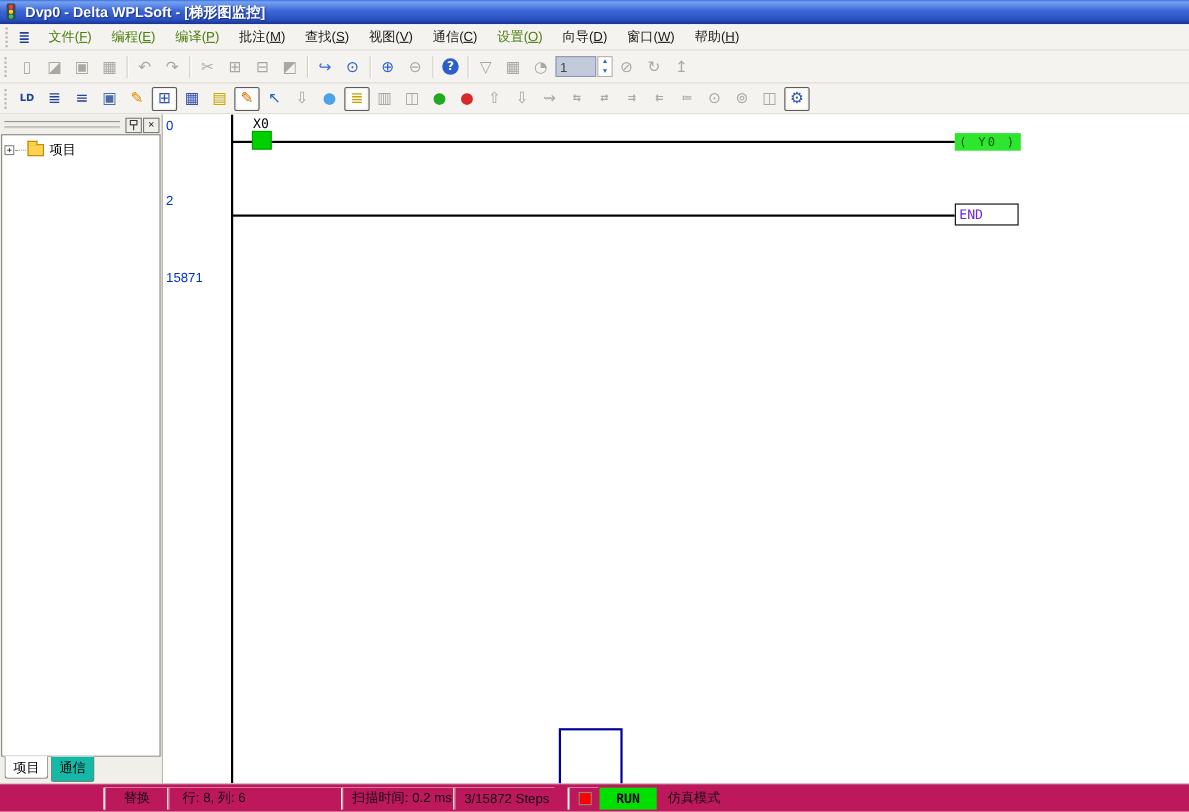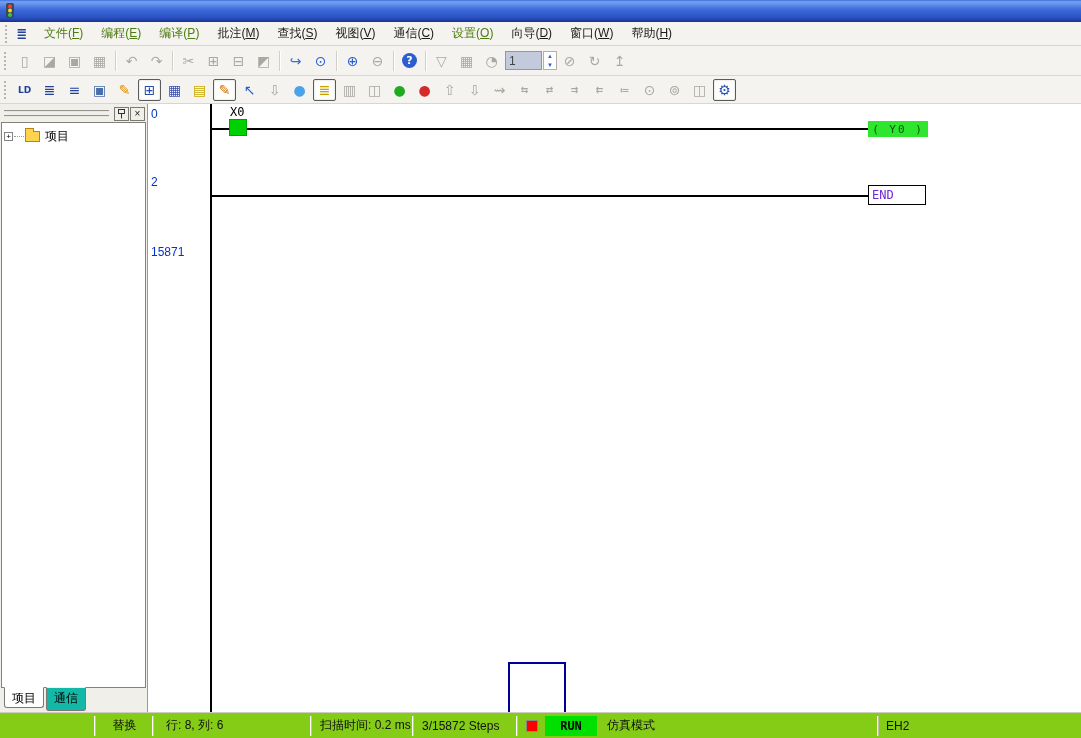--- a/index.html
+++ b/index.html
@@ -57,21 +57,21 @@
   .step-num { position:absolute; left:3px; color:#0033cc; font-family:"Liberation Sans",sans-serif; font-size:12px; }
   .rail { position:absolute; left:62px; top:0; bottom:0; width:2px; background:#000; }
   .rung-line { position:absolute; left:62px; width:658px; height:2px; background:#000; }
   .contact-label { position:absolute; left:82px; top:1px; font-size:12px; color:#000; }
   .contact-box { position:absolute; left:81px; top:15px; width:18px; height:17px; background:#00cf00; border:1px solid #00a000; }
   .coil-box { position:absolute; left:720px; top:17px; width:60px; height:16px; background:#2fe62f; color:#0a520a; font-size:11px; display:flex; align-items:center; justify-content:center; letter-spacing:2px; }
   .end-box { position:absolute; left:720px; top:81px; width:58px; height:20px; background:#fff; border:1px solid #000; font-size:12px; color:#6d28d9; padding:2px 0 0 3px; }
   .cursor-box { position:absolute; left:360px; top:558px; width:58px; height:70px; border:2px solid #000099; }
 
   
-  .statusbar { height:26px; display:flex; align-items:center; background:#84cc16; border-top:1px solid #cfccc2; font-size:12px; color:#111; }
+  .statusbar { height:26px; display:flex; align-items:center; background:#be185d; border-top:1px solid #cfccc2; font-size:12px; color:#111; }
   .sb-cell { height:20px; display:flex; align-items:center; }
   .sb-sep { border-left:1px solid #c3c0b6; box-shadow:-1px 0 0 #fff; }
   .sb-mode { margin-left:95px; width:58px; justify-content:center; }
   .sb-pos { width:158px; padding-left:12px; }
   .sb-scan { width:102px; padding-left:8px; }
   .sb-steps { width:92px; padding-left:8px; }
   .sb-stopled { margin-left:12px; width:28px; justify-content:center; }
   .stop-led { width:12px; height:12px; background:#ff0000; border:1px solid #8a8a84; }
   .sb-run { width:52px; justify-content:center; background:#00e000; font-family:"DejaVu Sans Mono",monospace; font-weight:bold; color:#000; }
   .sb-sim { width:78px; padding-left:10px; }
@@ -80,20 +80,21 @@
 </head>
 <body>
 
 <div class="titlebar">
   <svg class="app-ico" viewBox="0 0 16 16">
     <rect x="3" y="0" width="8" height="15" rx="2" fill="#3a4a5a"></rect>
     <circle cx="7" cy="3.2" r="2" fill="#ff3b30"></circle>
     <circle cx="7" cy="7.6" r="2" fill="#ffd60a"></circle>
     <circle cx="7" cy="12" r="2" fill="#34c759"></circle>
   </svg>
+  <span class="title">Dvp0 - Delta WPLSoft - [梯形图监控]</span>
 </div>
 
 <div class="menubar">
   <span class="grip"></span>
   <span class="mdi-ico">≣</span>
   <span><span class="menu-item disabled">文件(<u>F</u>)</span><span class="menu-item disabled">编程(<u>E</u>)</span><span class="menu-item disabled">编译(<u>P</u>)</span><span class="menu-item">批注(<u>M</u>)</span><span class="menu-item">查找(<u>S</u>)</span><span class="menu-item">视图(<u>V</u>)</span><span class="menu-item">通信(<u>C</u>)</span><span class="menu-item disabled">设置(<u>O</u>)</span><span class="menu-item">向导(<u>D</u>)</span><span class="menu-item">窗口(<u>W</u>)</span><span class="menu-item">帮助(<u>H</u>)</span></span>
 </div>
 
 <div class="toolbar" id="toolbar1">
     <span class="grip"></span>
@@ -315,14 +316,13 @@
 <div class="statusbar">
   <span class="sb-cell sb-mode sb-sep">替换</span>
   <span class="sb-cell sb-pos sb-sep">行: 8, 列: 6</span>
   <span class="sb-cell sb-scan sb-sep">扫描时间: 0.2 ms</span>
   <span class="sb-cell sb-steps sb-sep">3/15872 Steps</span>
   <span class="sb-cell sb-stopled sb-sep">
     <span class="stop-led"></span>
   </span>
   <span class="sb-cell sb-run">RUN</span>
   <span class="sb-cell sb-sim">仿真模式</span>
-  <span class="sb-cell sb-plc sb-sep">EH2</span>
 </div>
 
 </body></html>

